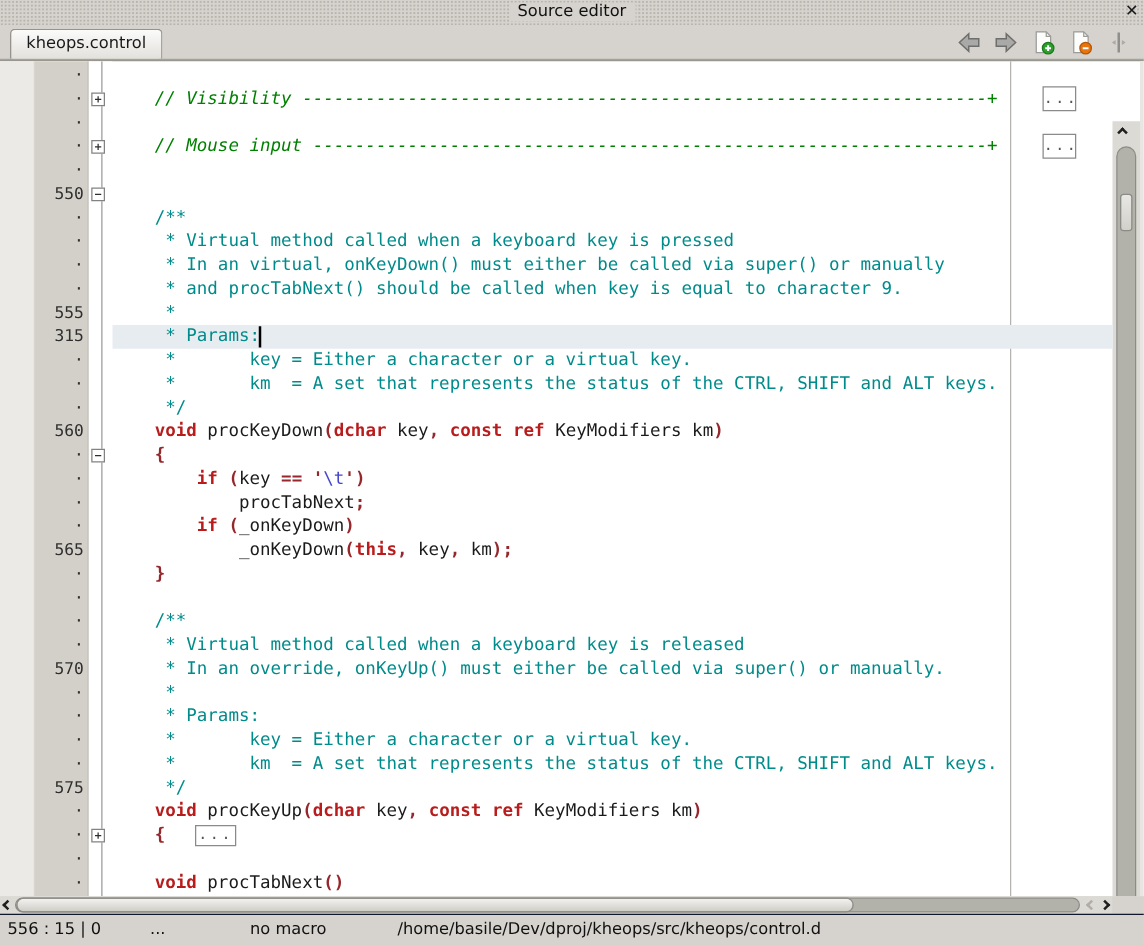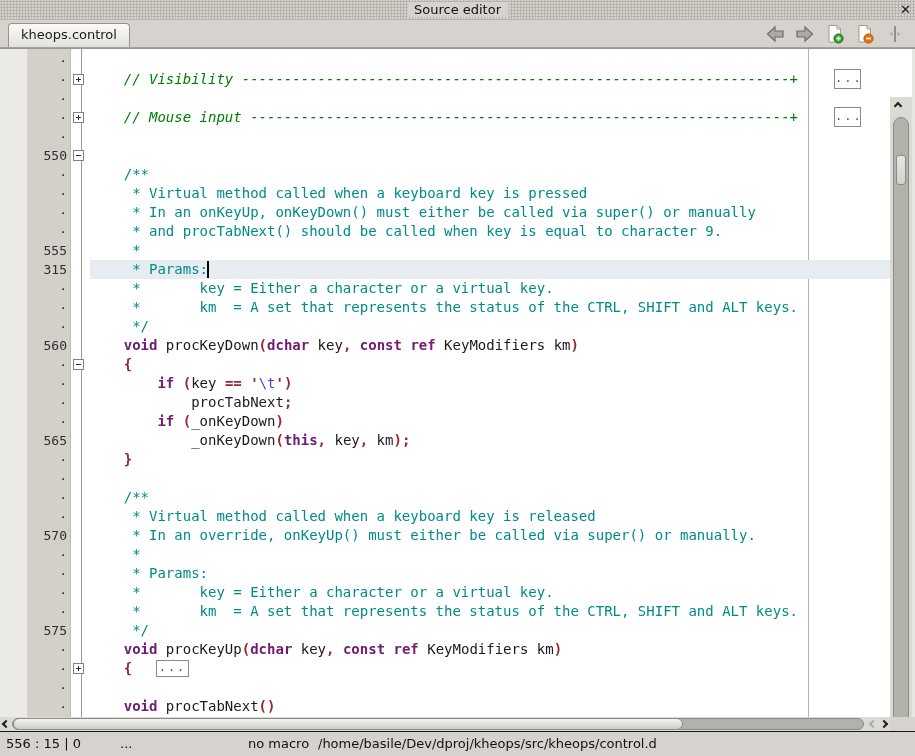--- a/index.html
+++ b/index.html
@@ -44,21 +44,21 @@
   .fbox { position:absolute; left:2px; top:4px; width:11px; height:11px;
     background:#fff; border:1px solid #828282; }
   .fbox::before { content:""; position:absolute; left:2px; right:2px; top:4px; height:1px; background:#2e2e2e; }
   .fbox.plus::after { content:""; position:absolute; top:2px; bottom:2px; left:4px; width:1px; background:#2e2e2e; }
   .cell-code { flex:1; position:relative; white-space:pre;
     font-family:"DejaVu Sans Mono", monospace; font-size:14px; line-height:19px; color:#1a1a1a; }
   .row.current .cell-code { background:#e7ecf1; }
 
   .tk-c { color:#008000; font-style:italic; }
   .tk-d { color:#008B8B; }
-  .tk-k { color:#701a75; font-weight:bold;margin-top:20px; }
+  .tk-k { color:#b91c1c; font-weight:bold;margin-top:20px; }
   .tk-s { color:#96282d; font-weight:bold; }
   .tk-t { color:#1a1a1a; }
   .tk-e { color:#4646c8; }
 
   .cursor { position:absolute; left:117px; top:1px; width:2px; height:17px; background:#000; }
   .cbox { position:absolute; background:#fff; border:1px solid #8a8a8a; color:#555;
     font-size:12px; letter-spacing:2px; text-align:center; font-family:"DejaVu Sans Mono", monospace; }
   .cbox.right  { left:744px; top:-1px; width:27px; height:20px; line-height:16px; }
   .cbox.inline { left:66px;  top:1px;  width:33px; height:17px; line-height:13px; }
 
@@ -86,21 +86,21 @@
   .hsb .arr-r1 { position:absolute; right:14px; top:4px; }
   .hsb .arr-r2 { position:absolute; right:3px; top:4px; }
   .corner { position:absolute; left:890px; top:717px; width:25px; height:14px; background:#d6d3ce; }
 
   
   .statusbar { position:absolute; left:0; top:731px; width:915px; height:25px;
     background:#d6d3ce; border-top:1px solid #0f172a; font-size:13px; color:#111; }
   .statusbar span { position:absolute; top:4px; white-space:nowrap; }
   .st-caret { left:6px; }
   .st-more  { left:120px; }
-  .st-macro { left:200px;margin-left:48px; }
+  .st-macro { left:200px; }
   .st-path  { left:318px; }
 </style>
 </head>
 <body>
 
 <div class="titlebar">
   <span class="ttl">Source editor</span>
   <span class="close">✕</span>
 </div>
 
@@ -194,21 +194,21 @@
         <div class="cell-code"><span class="tk-d">    /**</span></div>
       </div>
       <div class="row">
         <div class="cell-num">·</div>
         <div class="cell-fold"></div>
         <div class="cell-code"><span class="tk-d">     * Virtual method called when a keyboard key is pressed</span></div>
       </div>
       <div class="row">
         <div class="cell-num">·</div>
         <div class="cell-fold"></div>
-        <div class="cell-code"><span class="tk-d">     * In an onKeyUp, onKeyDown() must either be called via super() or manually</span></div>
+        <div class="cell-code"><span class="tk-d">     * In an virtual, onKeyDown() must either be called via super() or manually</span></div>
       </div>
       <div class="row">
         <div class="cell-num">·</div>
         <div class="cell-fold"></div>
         <div class="cell-code"><span class="tk-d">     * and procTabNext() should be called when key is equal to character 9.</span></div>
       </div>
       <div class="row">
         <div class="cell-num">555</div>
         <div class="cell-fold"></div>
         <div class="cell-code"><span class="tk-d">     *</span></div>

